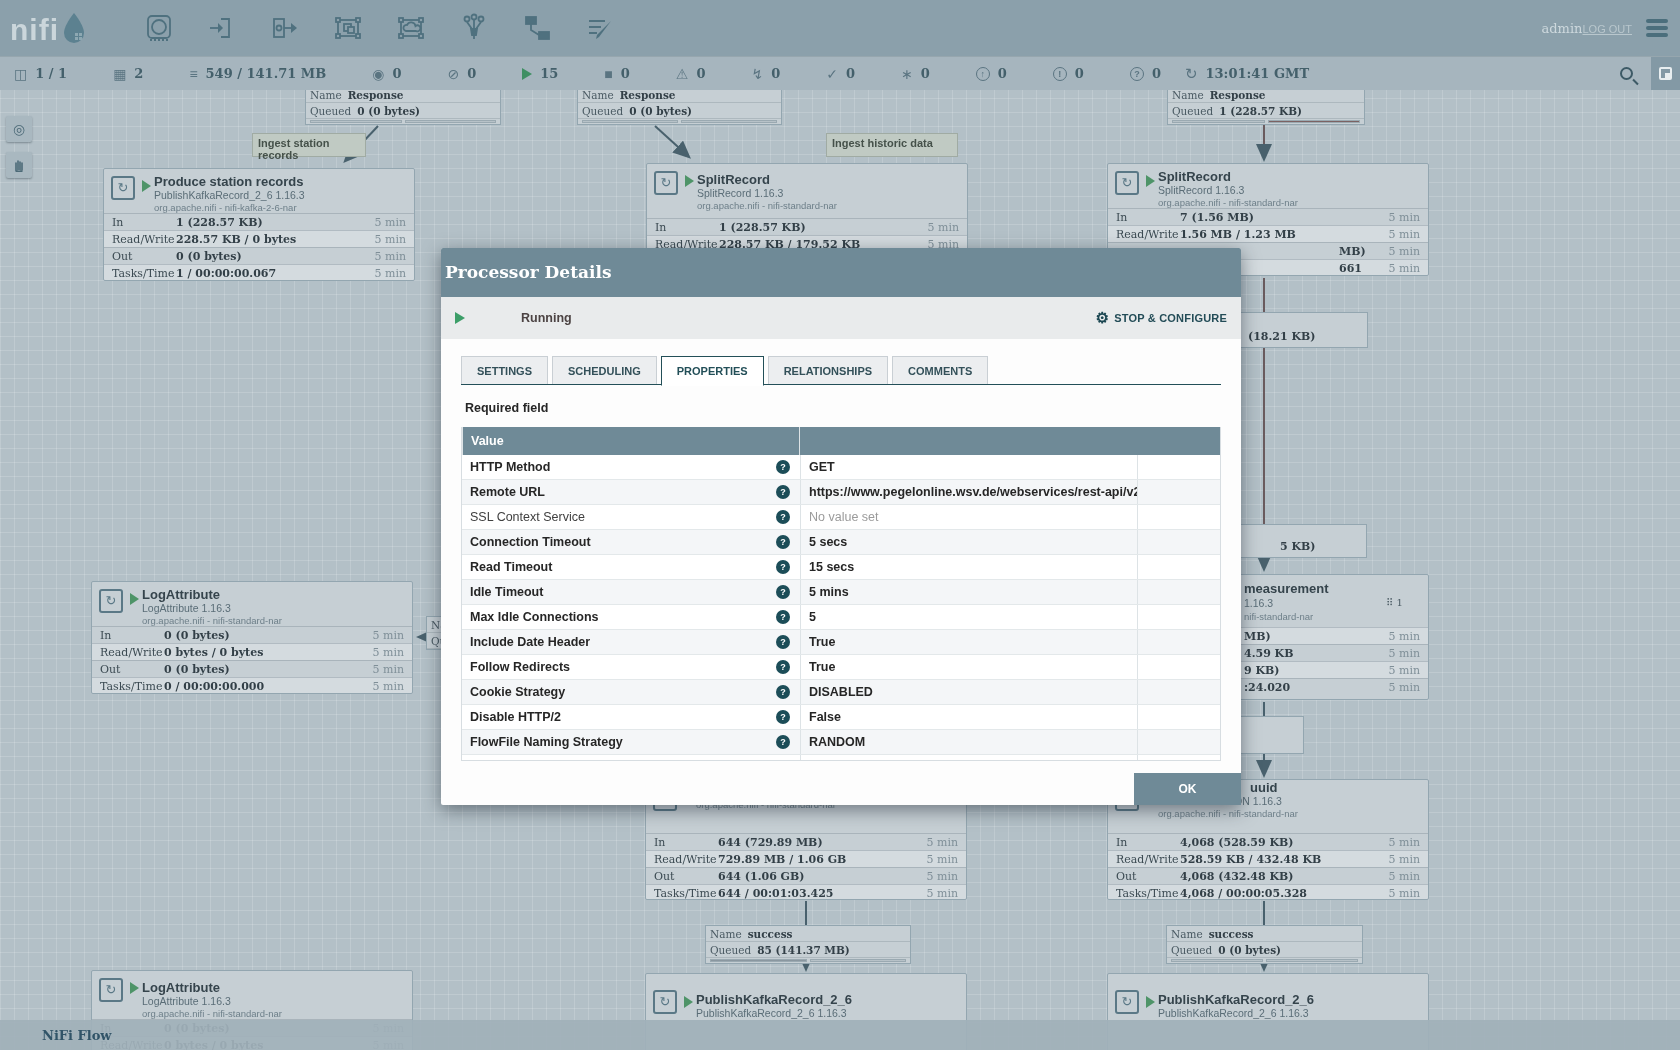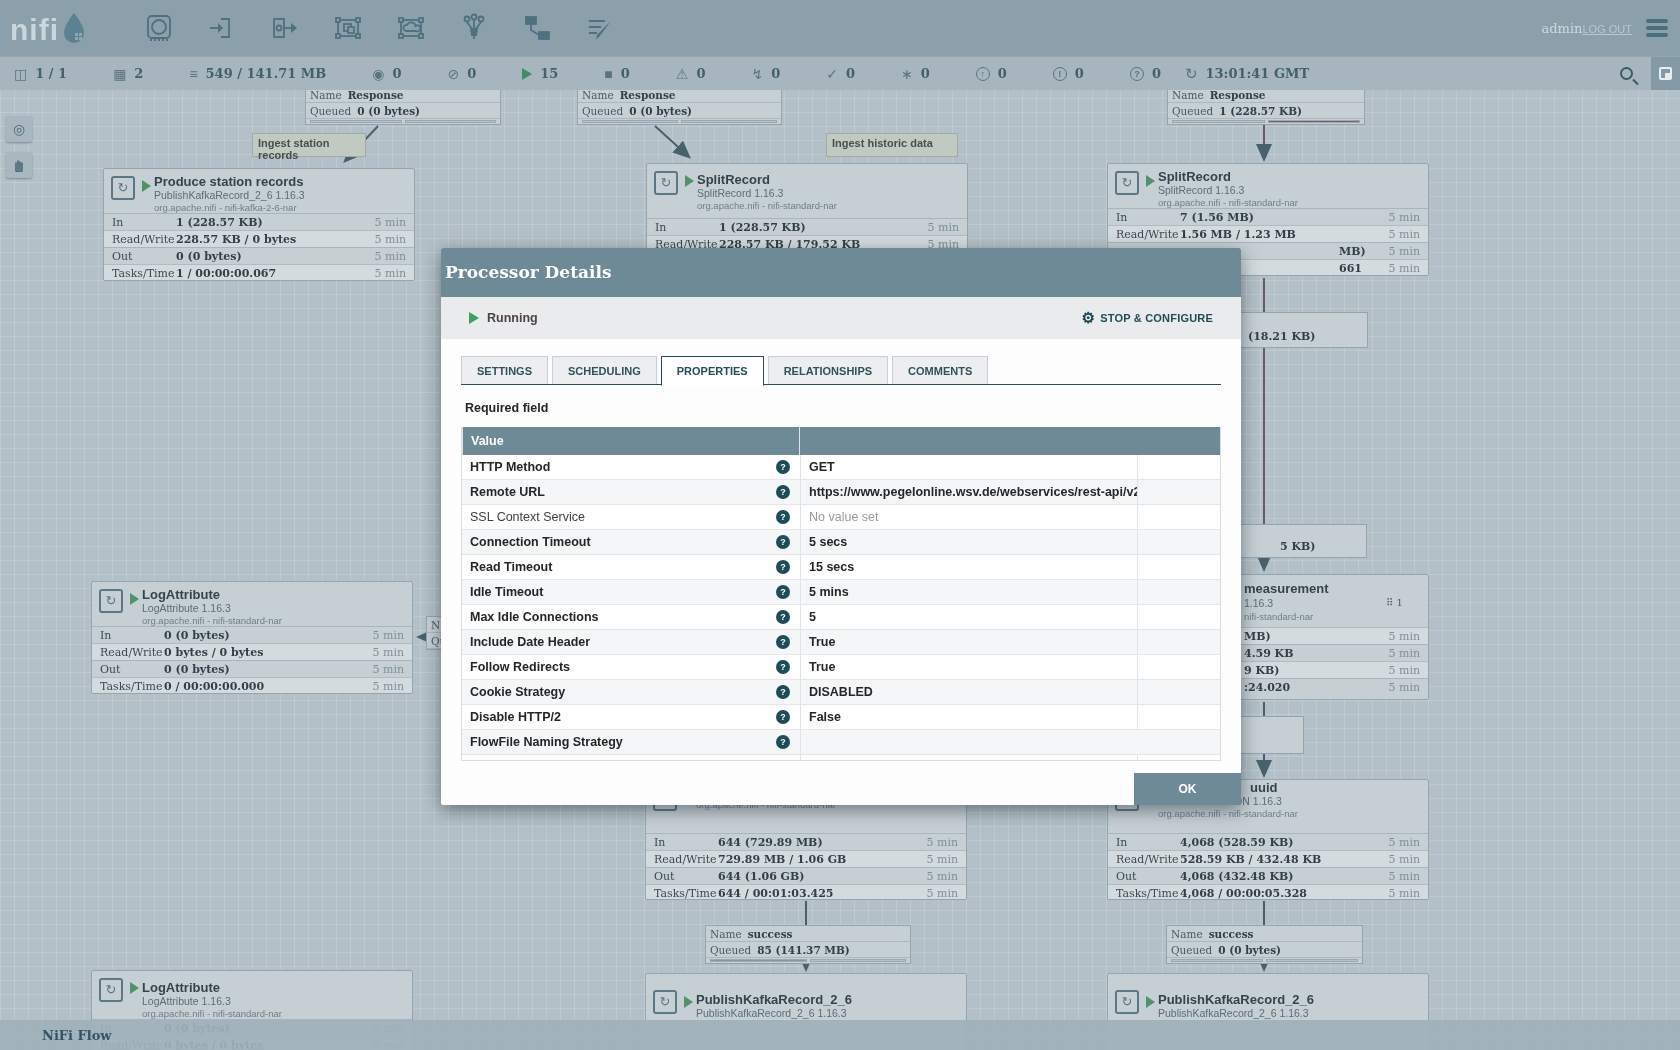--- a/index.html
+++ b/index.html
@@ -86,21 +86,21 @@
     transform:rotate(45deg); left:10px; top:12px; }
   #note-btn { width:29px; height:100%; background:#8399a5; display:flex; align-items:center; justify-content:center; }
   #note-btn .glyph { width:13px; height:13px; border:2px solid #e8eef0; border-radius:2px; position:relative; }
   #note-btn .glyph::after { content:""; position:absolute; right:0; bottom:0; width:5px; height:5px; background:#e8eef0; }
 
   
   #dialog { position:absolute; left:441px; top:248px; width:800px; height:557px; background:#fdfdfd; z-index:10;
     box-shadow:0 5px 18px rgba(25,35,45,0.5); border-radius:2px; }
   .dlg-title { height:49px; background:#6f8a97; color:#fff; font-family:"DejaVu Serif", serif;
     font-weight:bold; font-size:17px; line-height:49px; padding-left:4px; border-radius:2px 2px 0 0; }
-  .dlg-status { height:42px; background:#e9ebec; display:flex; align-items:center; padding:0 28px; }
+  .dlg-status { height:42px; background:#e9ebec; display:flex; align-items:center; padding:0 14px;gap:48px; }
   .dlg-play { width:0; height:0; border-left:10px solid #3c9e68; border-top:6px solid transparent;
     border-bottom:6px solid transparent; }
   .dlg-runtext { margin-left:8px; font-size:12.5px; font-weight:bold; color:#4c4343; }
   .dlg-action { margin-left:auto; display:flex; align-items:center; cursor:pointer;
     font-size:11px; font-weight:bold; color:#234c57; letter-spacing:0.2px; }
   .dlg-action .gear { font-size:15px; margin-right:5px; color:#1c4752; }
   .dlg-tabs { margin:17px 20px 0 20px; display:flex; gap:4px; border-bottom:1px solid #234f58; height:29px; }
   .tab { padding:0 15px; height:28px; line-height:28px; font-size:11px; font-weight:bold; color:#335059;
     background:#eceef0; border:1px solid #c9cfd4; border-bottom:none; cursor:pointer; }
   .tab.active { background:#fff; border:1px solid #234f58; border-bottom:1px solid #fff; color:#234f58;
@@ -759,20 +759,21 @@
             <span class="help">?</span>
           </div>
           <div class="tc c2 val">False</div>
           <div class="tc c3"></div>
         </div>
       <div class="trow">
           <div class="tc c1">
             <span class="propname">FlowFile Naming Strategy</span>
             <span class="help">?</span>
           </div>
+          <div class="tc c2 val">RANDOM</div>
           <div class="tc c3"></div>
         </div>
       <div class="trow optional">
           <div class="tc c1">
             <span class="propname">Attributes to Send</span>
             <span class="help">?</span>
           </div>
           <div class="tc c2 val unset">No value set</div>
           <div class="tc c3"></div>
         </div>

